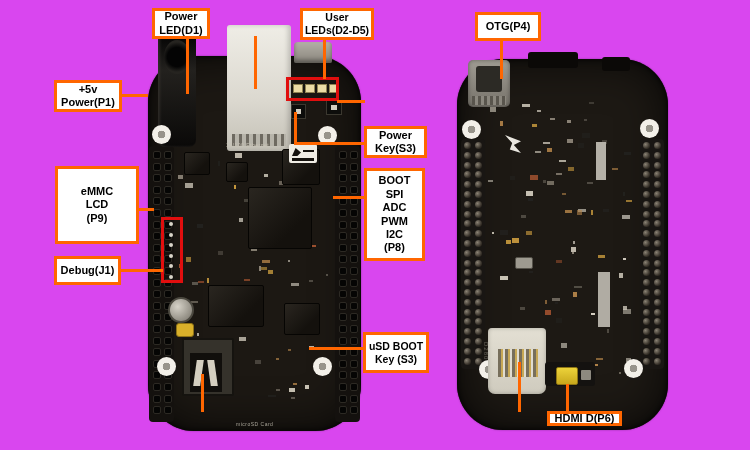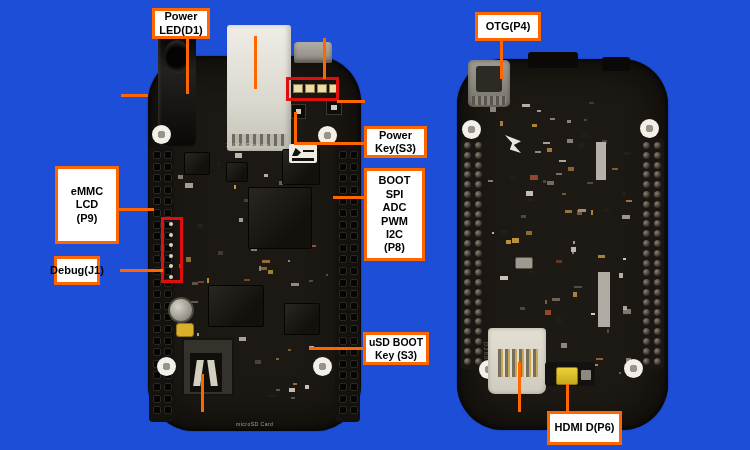--- a/index.html
+++ b/index.html
@@ -1,17 +1,17 @@
 <!DOCTYPE html>
 <html><head>
 <meta charset="utf-8">
 <style>
   html,body{margin:0;padding:0;background:#fff;}
   #stage{
-    position:relative;width:750px;height:450px;background:#1d4ed8;
+    position:relative;width:750px;height:450px;background:#d946ef;
     overflow:hidden;font-family:"Liberation Sans",sans-serif;
   }
   
   .board{
     position:absolute;background:#1c1813;
     box-shadow:inset 0 0 46px rgba(0,0,0,.75), inset 0 0 6px #000, 0 0 2px rgba(0,0,0,.35);
     z-index:1;
   }
   .board .part{position:absolute;}
   
@@ -463,30 +463,34 @@
   <div class="lead" style="left:118px;top:208px;width:36px;height:3px;"></div>
   <div class="lead" style="left:120px;top:269px;width:43px;height:3px;"></div>
   <div class="lead" style="left:201px;top:374px;width:3px;height:38px;"></div>
   <div class="lead" style="left:309px;top:347px;width:56px;height:3px;"></div>
   <div class="lead" style="left:500px;top:39px;width:3px;height:40px;"></div>
   <div class="lead" style="left:518px;top:362px;width:3px;height:50px;"></div>
   <div class="lead" style="left:566px;top:384px;width:3px;height:29px;"></div>
 
   <div class="callout" style="left:152px;top:8px;width:58px;height:31px;">Power
 LED(D1)</div>
+  <div class="callout" style="left:300px;top:8px;width:74px;height:32px;font-size:10.5px;">User
+LEDs(D2-D5)</div>
   <div class="callout" style="left:364px;top:126px;width:63px;height:32px;">Power
 Key(S3)</div>
   <div class="callout" style="left:364px;top:168px;width:61px;height:93px;">BOOT
 SPI
 ADC
 PWM
 I2C
 (P8)</div>
-  <div class="callout" style="left:55px;top:166px;width:64px;height:78px;">eMMC
+  <div class="callout" style="left:54px;top:80px;width:68px;height:32px;">+5v
+Power(P1)</div>
+  <div class="callout" style="left:55px;top:166px;width:84px;height:78px;">eMMC
 LCD
 (P9)</div>
-  <div class="callout" style="left:54px;top:256px;width:46px;height:29px;">Debug(J1)</div>
-  <div class="callout" style="left:363px;top:332px;width:66px;height:33px;font-size:10.5px;">uSD BOOT
+  <div class="callout" style="left:54px;top:256px;width:67px;height:29px;">Debug(J1)</div>
+  <div class="callout" style="left:363px;top:332px;width:66px;height:41px;font-size:10.5px;">uSD BOOT
 Key (S3)</div>
   <div class="callout" style="left:475px;top:12px;width:66px;height:29px;">OTG(P4)</div>
-  <div class="callout" style="left:547px;top:411px;width:75px;height:34px;">HDMI D(P6)</div>
+  <div class="callout" style="left:547px;top:411px;width:75px;height:15px;">HDMI D(P6)</div>
 
 </div>
 
 </body></html>

